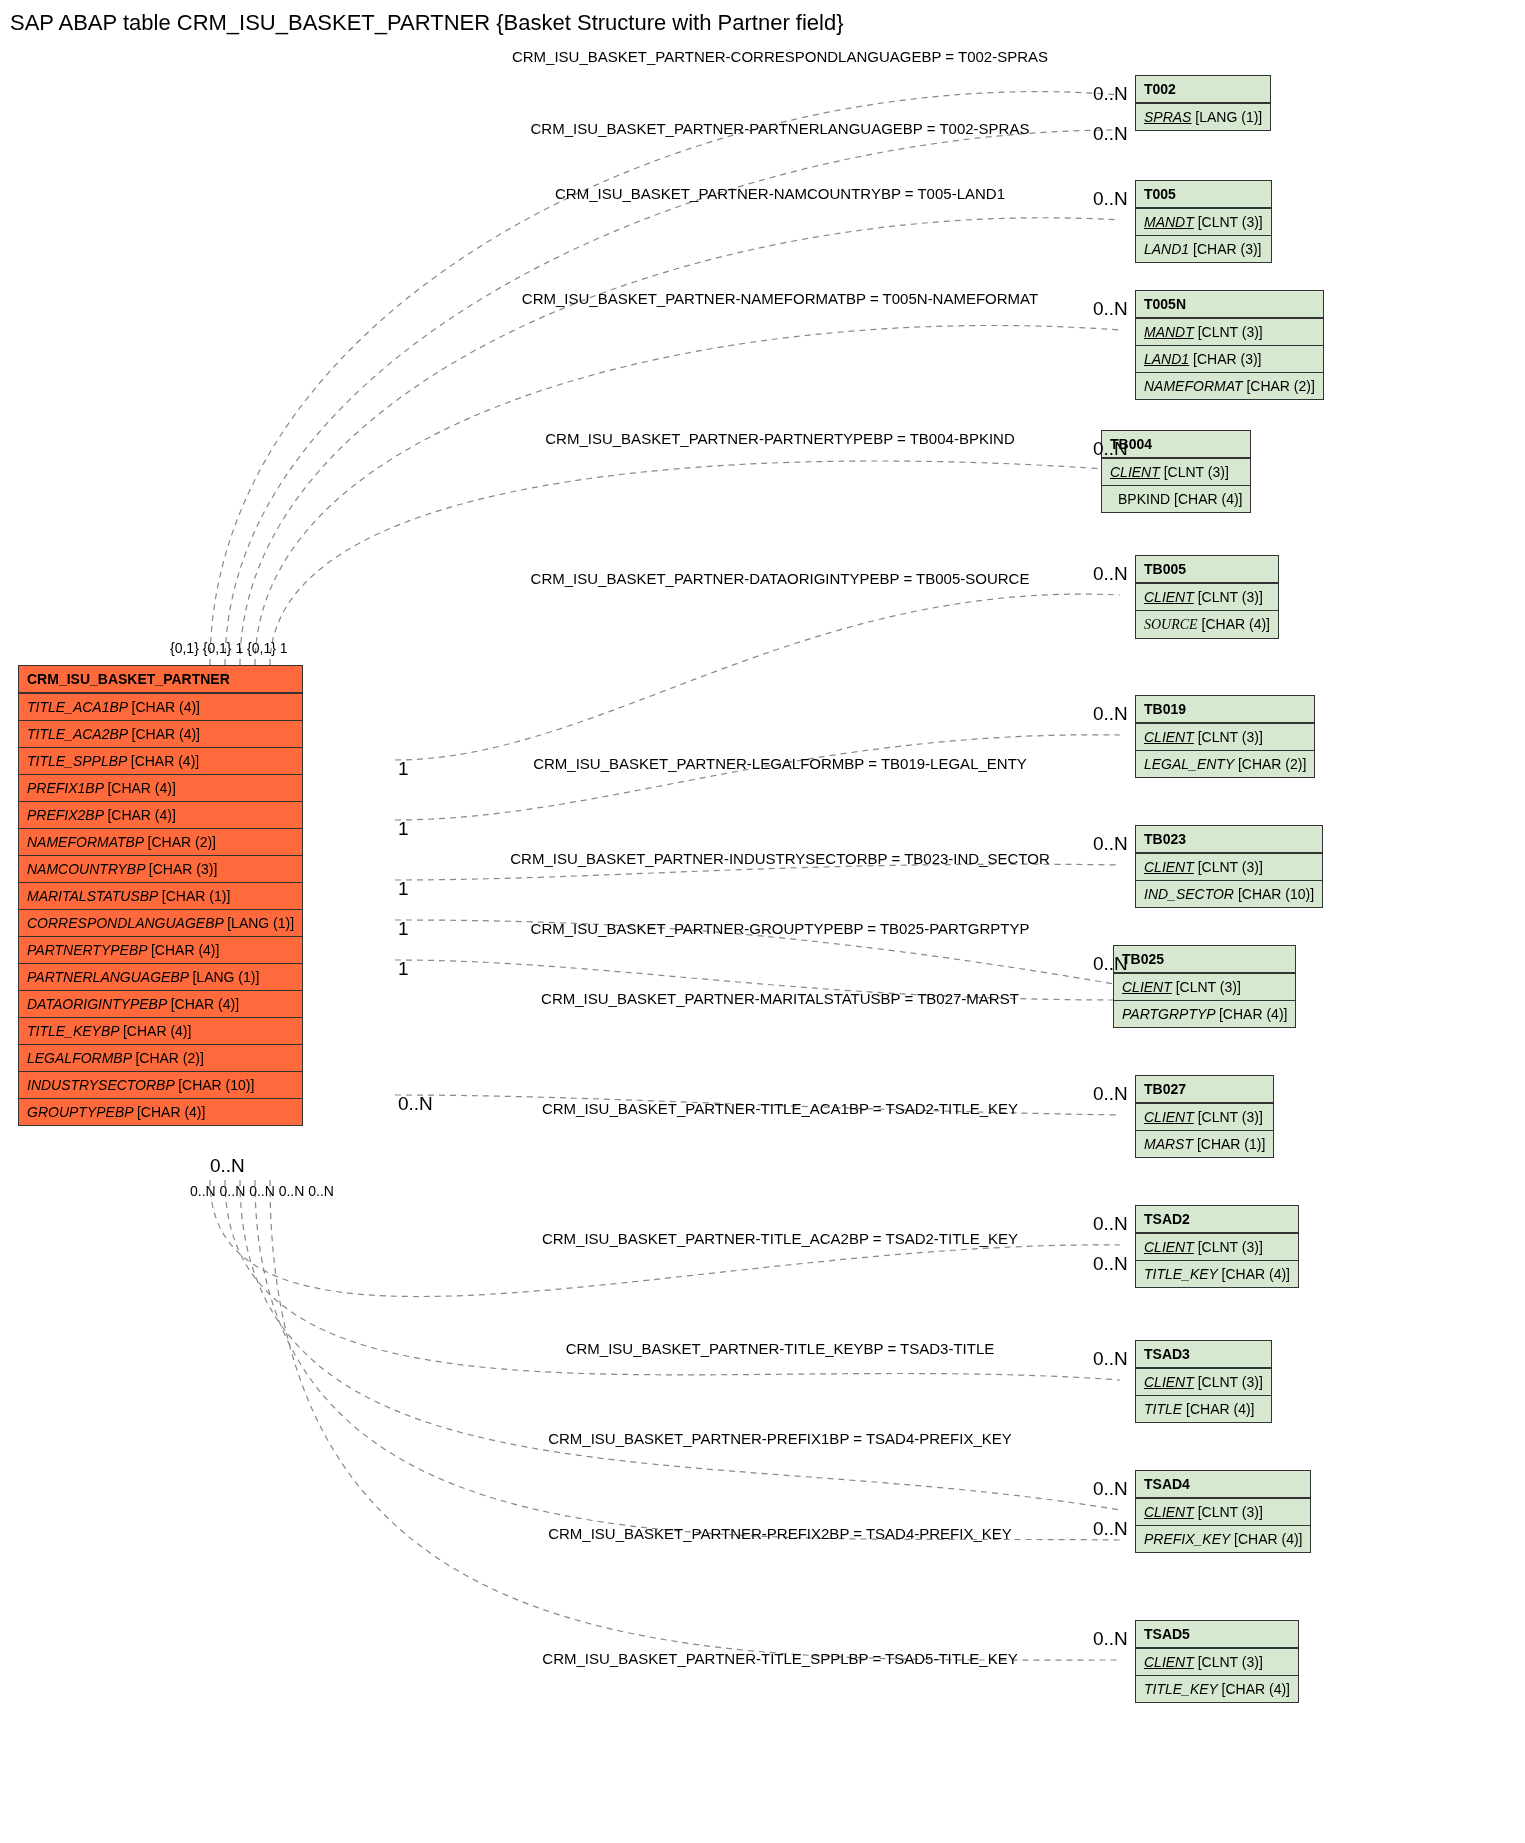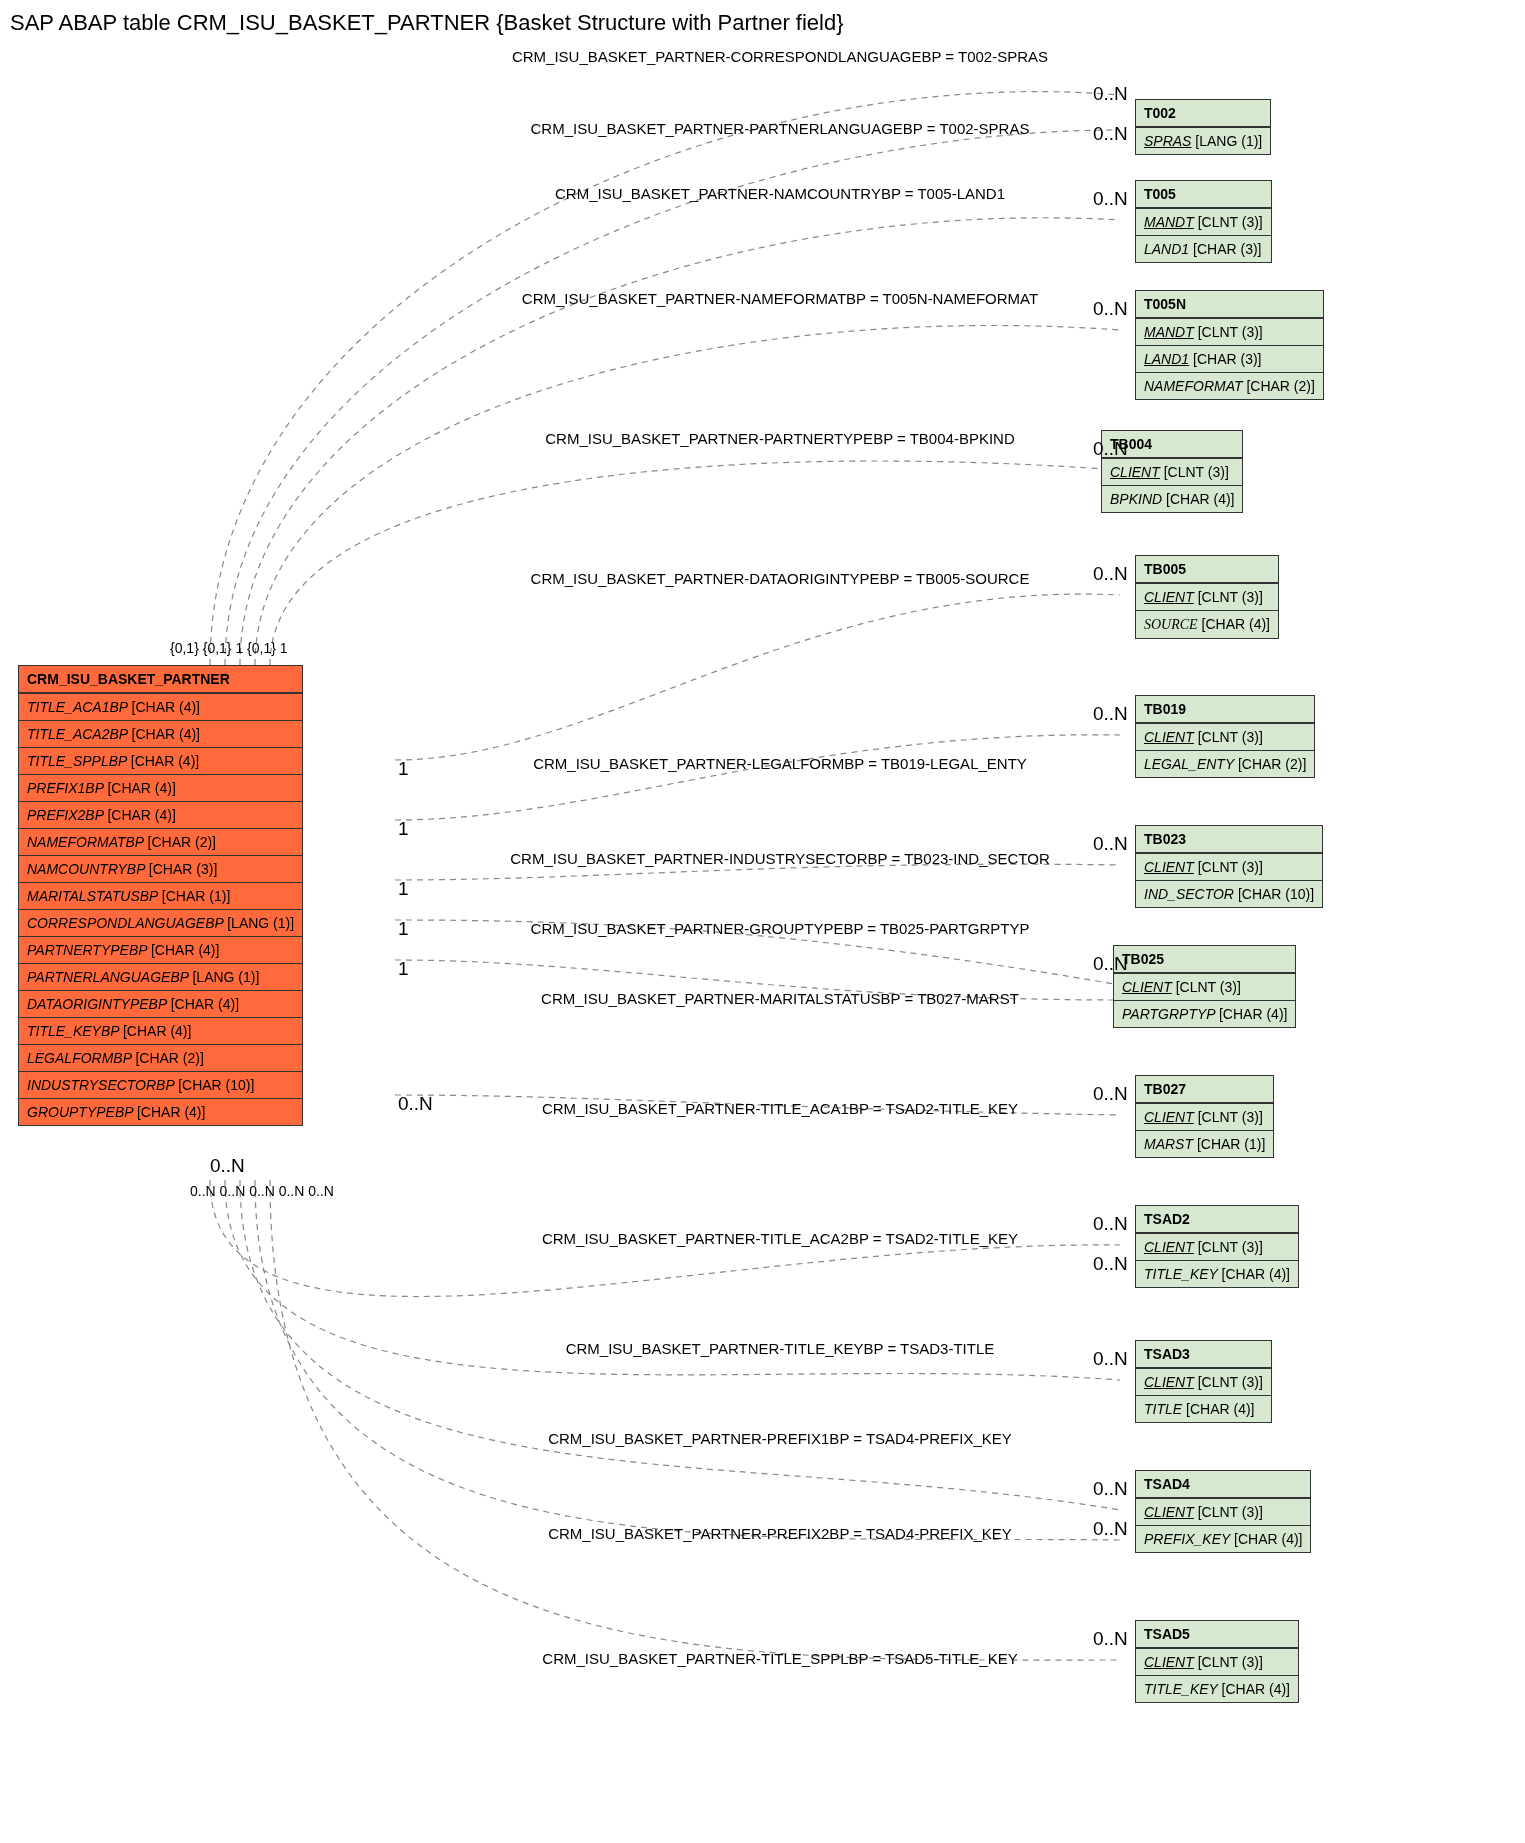--- a/index.html
+++ b/index.html
@@ -59,28 +59,28 @@
       <div class="rel-label" style="left: 450px; top: 990px; width: 660px;">CRM_ISU_BASKET_PARTNER-MARITALSTATUSBP = TB027-MARST</div>
       <div class="rel-label" style="left: 450px; top: 1100px; width: 660px;">CRM_ISU_BASKET_PARTNER-TITLE_ACA1BP = TSAD2-TITLE_KEY</div>
       <div class="rel-label" style="left: 450px; top: 1230px; width: 660px;">CRM_ISU_BASKET_PARTNER-TITLE_ACA2BP = TSAD2-TITLE_KEY</div>
       <div class="rel-label" style="left: 450px; top: 1340px; width: 660px;">CRM_ISU_BASKET_PARTNER-TITLE_KEYBP = TSAD3-TITLE</div>
       <div class="rel-label" style="left: 450px; top: 1430px; width: 660px;">CRM_ISU_BASKET_PARTNER-PREFIX1BP = TSAD4-PREFIX_KEY</div>
       <div class="rel-label" style="left: 450px; top: 1525px; width: 660px;">CRM_ISU_BASKET_PARTNER-PREFIX2BP = TSAD4-PREFIX_KEY</div>
       <div class="rel-label" style="left: 450px; top: 1650px; width: 660px;">CRM_ISU_BASKET_PARTNER-TITLE_SPPLBP = TSAD5-TITLE_KEY</div>
     </div>
 
   <div id="ref-tables">
-      <div style="position: absolute; left: 1135px; top: 75px; margin-top: 24px;"><div class="table-box ref-box"><div class="hdr">T002</div><div class="row"><span style="font-style:italic;text-decoration:underline;">SPRAS</span> <span>[LANG (1)]</span></div></div></div>
+      <div style="position: absolute; left: 1135px; top: 75px;"><div class="table-box ref-box"><div class="hdr">T002</div><div class="row"><span style="font-style:italic;text-decoration:underline;">SPRAS</span> <span>[LANG (1)]</span></div></div></div>
       <div class="card" style="left: 1093px; top: 83px;">0..N</div>
       <div class="card" style="left: 1093px; top: 123px;">0..N</div>
       <div style="position: absolute; left: 1135px; top: 180px;"><div class="table-box ref-box"><div class="hdr">T005</div><div class="row"><span style="font-style:italic;text-decoration:underline;">MANDT</span> <span>[CLNT (3)]</span></div><div class="row"><span style="font-style:italic;">LAND1</span> <span>[CHAR (3)]</span></div></div></div>
       <div class="card" style="left: 1093px; top: 188px;">0..N</div>
       <div style="position: absolute; left: 1135px; top: 290px;"><div class="table-box ref-box"><div class="hdr">T005N</div><div class="row"><span style="font-style:italic;text-decoration:underline;">MANDT</span> <span>[CLNT (3)]</span></div><div class="row"><span style="font-style:italic;text-decoration:underline;">LAND1</span> <span>[CHAR (3)]</span></div><div class="row"><span style="font-style:italic;">NAMEFORMAT</span> <span>[CHAR (2)]</span></div></div></div>
       <div class="card" style="left: 1093px; top: 298px;">0..N</div>
-      <div style="position: absolute; left: 1101px; top: 430px;"><div class="table-box ref-box"><div class="hdr">TB004</div><div class="row"><span style="font-style:italic;text-decoration:underline;">CLIENT</span> <span>[CLNT (3)]</span></div><div class="row"><span style="font-style:italic;">BPKIND</span> <span>[CHAR (4)]</span></div></div></div>
+      <div style="position: absolute; left: 1101px; top: 430px;"><div class="table-box ref-box"><div class="hdr">TB004</div><div class="row"><span style="font-style:italic;text-decoration:underline;">CLIENT</span> <span>[CLNT (3)]</span></div><div class="row"><span style="margin-left:8px;">BPKIND</span> <span>[CHAR (4)]</span></div></div></div>
       <div class="card" style="left: 1093px; top: 438px;">0..N</div>
       <div style="position: absolute; left: 1135px; top: 555px;"><div class="table-box ref-box"><div class="hdr">TB005</div><div class="row"><span style="font-style:italic;text-decoration:underline;">CLIENT</span> <span>[CLNT (3)]</span></div><div class="row"><span style="font-style:italic;font-family:Liberation Serif, serif;">SOURCE</span> <span>[CHAR (4)]</span></div></div></div>
       <div class="card" style="left: 1093px; top: 563px;">0..N</div>
       <div style="position: absolute; left: 1135px; top: 695px;"><div class="table-box ref-box"><div class="hdr">TB019</div><div class="row"><span style="font-style:italic;text-decoration:underline;">CLIENT</span> <span>[CLNT (3)]</span></div><div class="row"><span style="font-style:italic;">LEGAL_ENTY</span> <span>[CHAR (2)]</span></div></div></div>
       <div class="card" style="left: 1093px; top: 703px;">0..N</div>
       <div style="position: absolute; left: 1135px; top: 825px;"><div class="table-box ref-box"><div class="hdr">TB023</div><div class="row"><span style="font-style:italic;text-decoration:underline;">CLIENT</span> <span>[CLNT (3)]</span></div><div class="row"><span style="font-style:italic;">IND_SECTOR</span> <span>[CHAR (10)]</span></div></div></div>
       <div class="card" style="left: 1093px; top: 833px;">0..N</div>
       <div style="position: absolute; left: 1113px; top: 945px;"><div class="table-box ref-box"><div class="hdr">TB025</div><div class="row"><span style="font-style:italic;text-decoration:underline;">CLIENT</span> <span>[CLNT (3)]</span></div><div class="row"><span style="font-style:italic;">PARTGRPTYP</span> <span>[CHAR (4)]</span></div></div></div>
       <div class="card" style="left: 1093px; top: 953px;">0..N</div>
       <div style="position: absolute; left: 1135px; top: 1075px;"><div class="table-box ref-box"><div class="hdr">TB027</div><div class="row"><span style="font-style:italic;text-decoration:underline;">CLIENT</span> <span>[CLNT (3)]</span></div><div class="row"><span style="font-style:italic;">MARST</span> <span>[CHAR (1)]</span></div></div></div>

